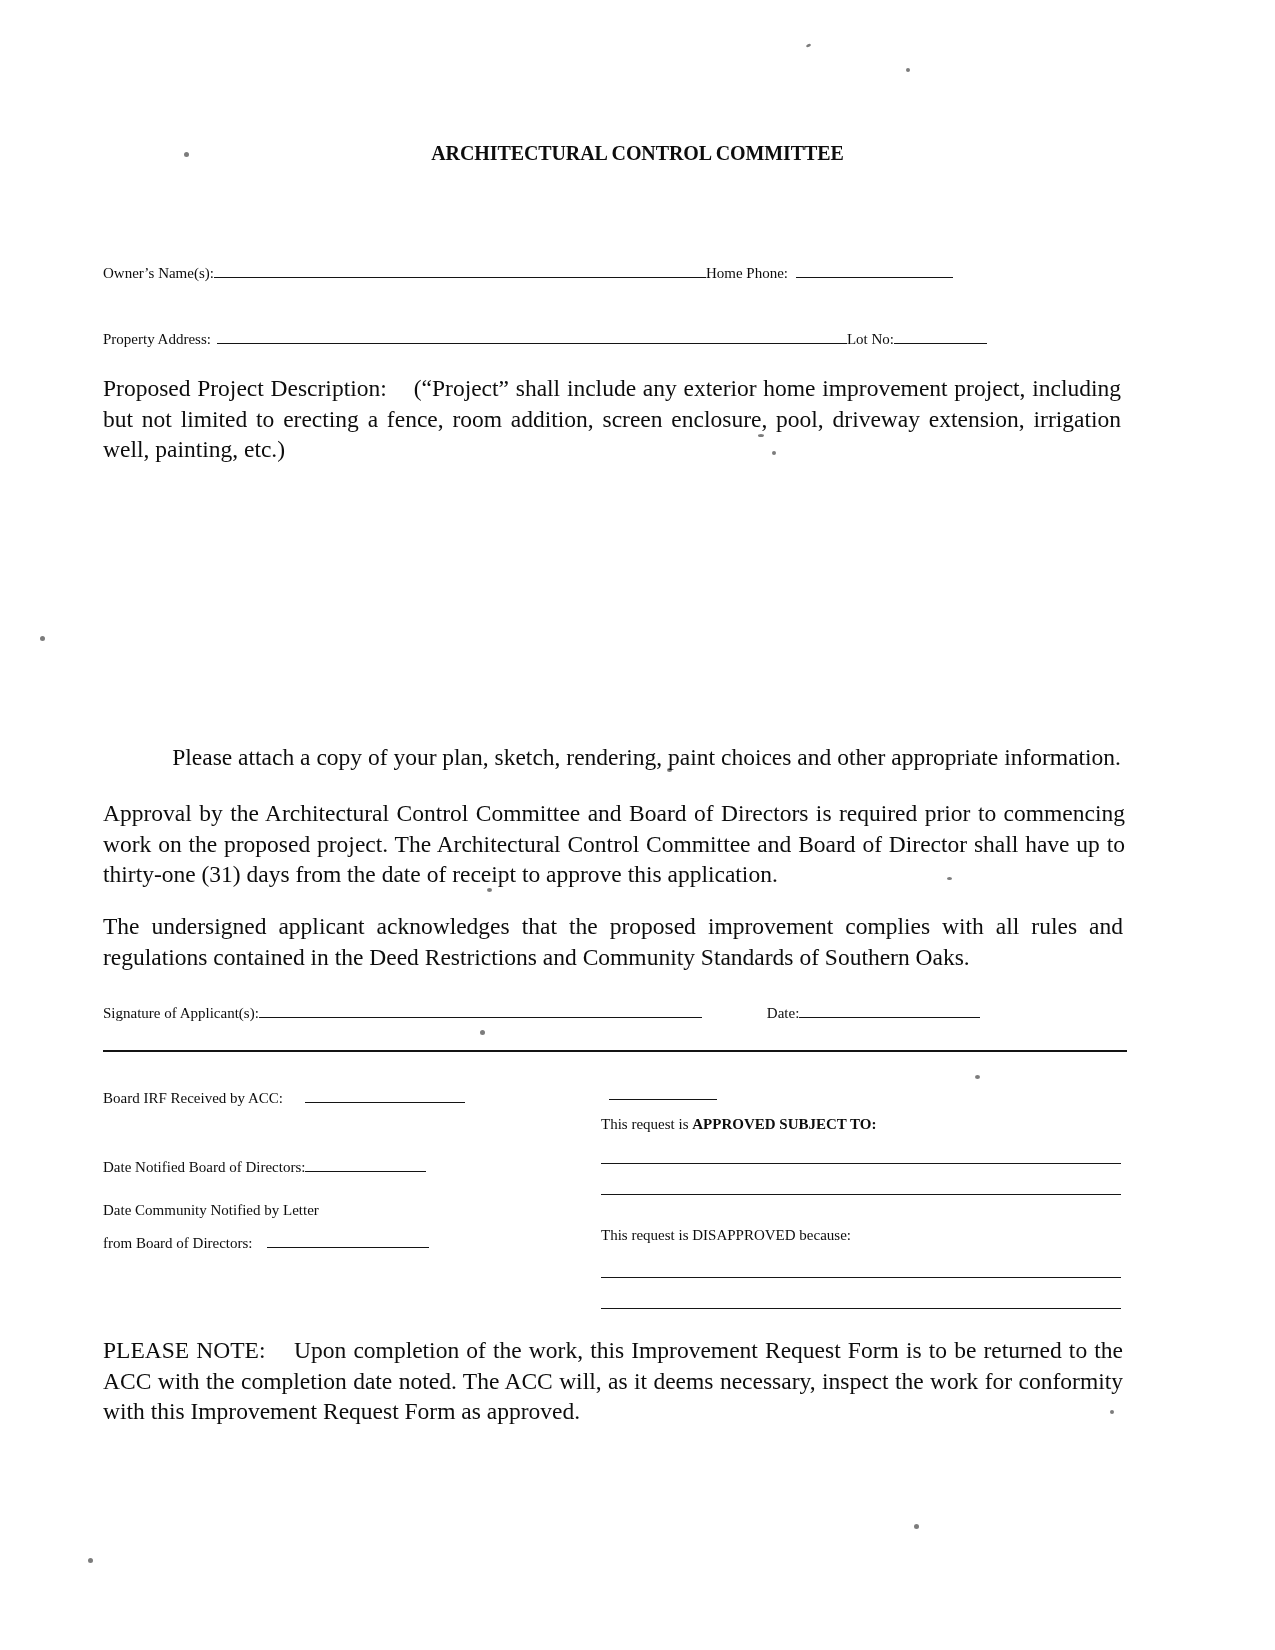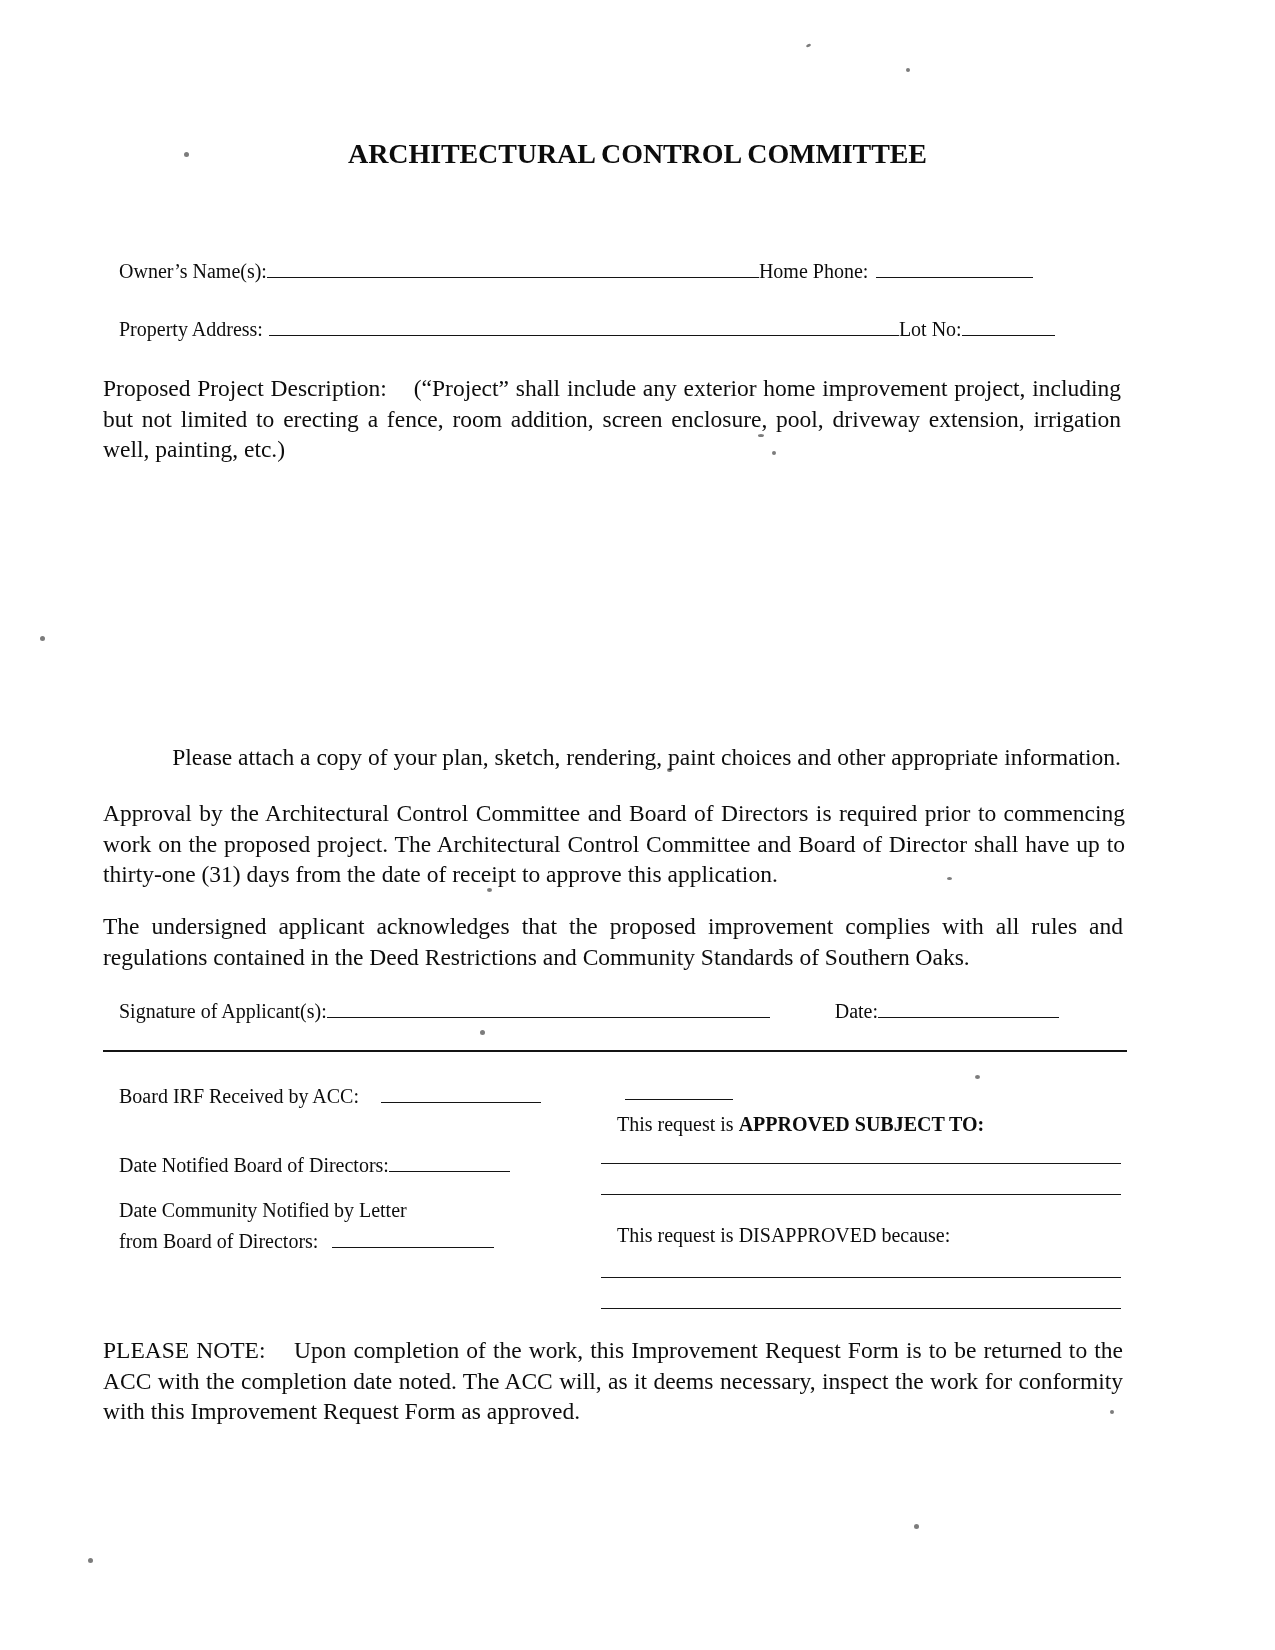--- a/index.html
+++ b/index.html
@@ -40,37 +40,36 @@
     top: 138px;
   }
   .header .line {
     font-weight: bold;
     font-size: 25.5px;
     letter-spacing: -0.1px;
     line-height: 31px;
     white-space: nowrap;
   }
   .header .line1 { font-size: 25.5px; }
-  .header .line2 { font-size: 28px; }
+  .header .line2 { font-size: 20px; }
   .header .line3 { font-size: 24px; }
 
   
   .content {
     position: absolute;
     left: 103px;
     width: 1018px;
     top: 0;
   }
   .row {
     position: absolute;
     width: 100%;
-    font-size: 20px;
+    font-size: 15px;
     line-height: 27px;
     white-space: nowrap;
-    margin-left: 16px;
   }
   .para {
     position: absolute;
     width: 1018px;
     font-size: 23.5px;
     line-height: 30.5px;
     text-align: justify;
     text-justify: inter-word;
   }
   .para.nojust { text-align: right; }
@@ -119,21 +118,21 @@
   <div class="header">
     <div class="line line2">ARCHITECTURAL CONTROL COMMITTEE</div>
   </div>
 
   <div class="content">
 
     <div class="row" style="top:258px;">
       <span>Owner’s Name(s):</span><span class="fill" style="width:492px;"></span><span>Home Phone:</span><span class="fill" style="width:157px;margin-left:8px;"></span>
     </div>
 
-    <div class="row" style="top:316px;">
+    <div class="row" style="top:324px;">
       <span>Property Address:</span><span class="fill" style="width:630px;margin-left:6px;"></span><span>Lot No:</span><span class="fill" style="width:93px;"></span>
     </div>
 
     <div class="para" style="top:373px;">
       <span class="nowrap">Proposed Project Description:</span>&nbsp; &nbsp;
       <span>(“Project” shall include any exterior home improvement project, including but not limited to erecting a fence, room addition, screen enclosure, pool, driveway extension, irrigation well, painting, etc.)</span>
     </div>
 
     <div style="position:absolute;top:470px;left:0;width:1018px;height:255px;"></div>
 

